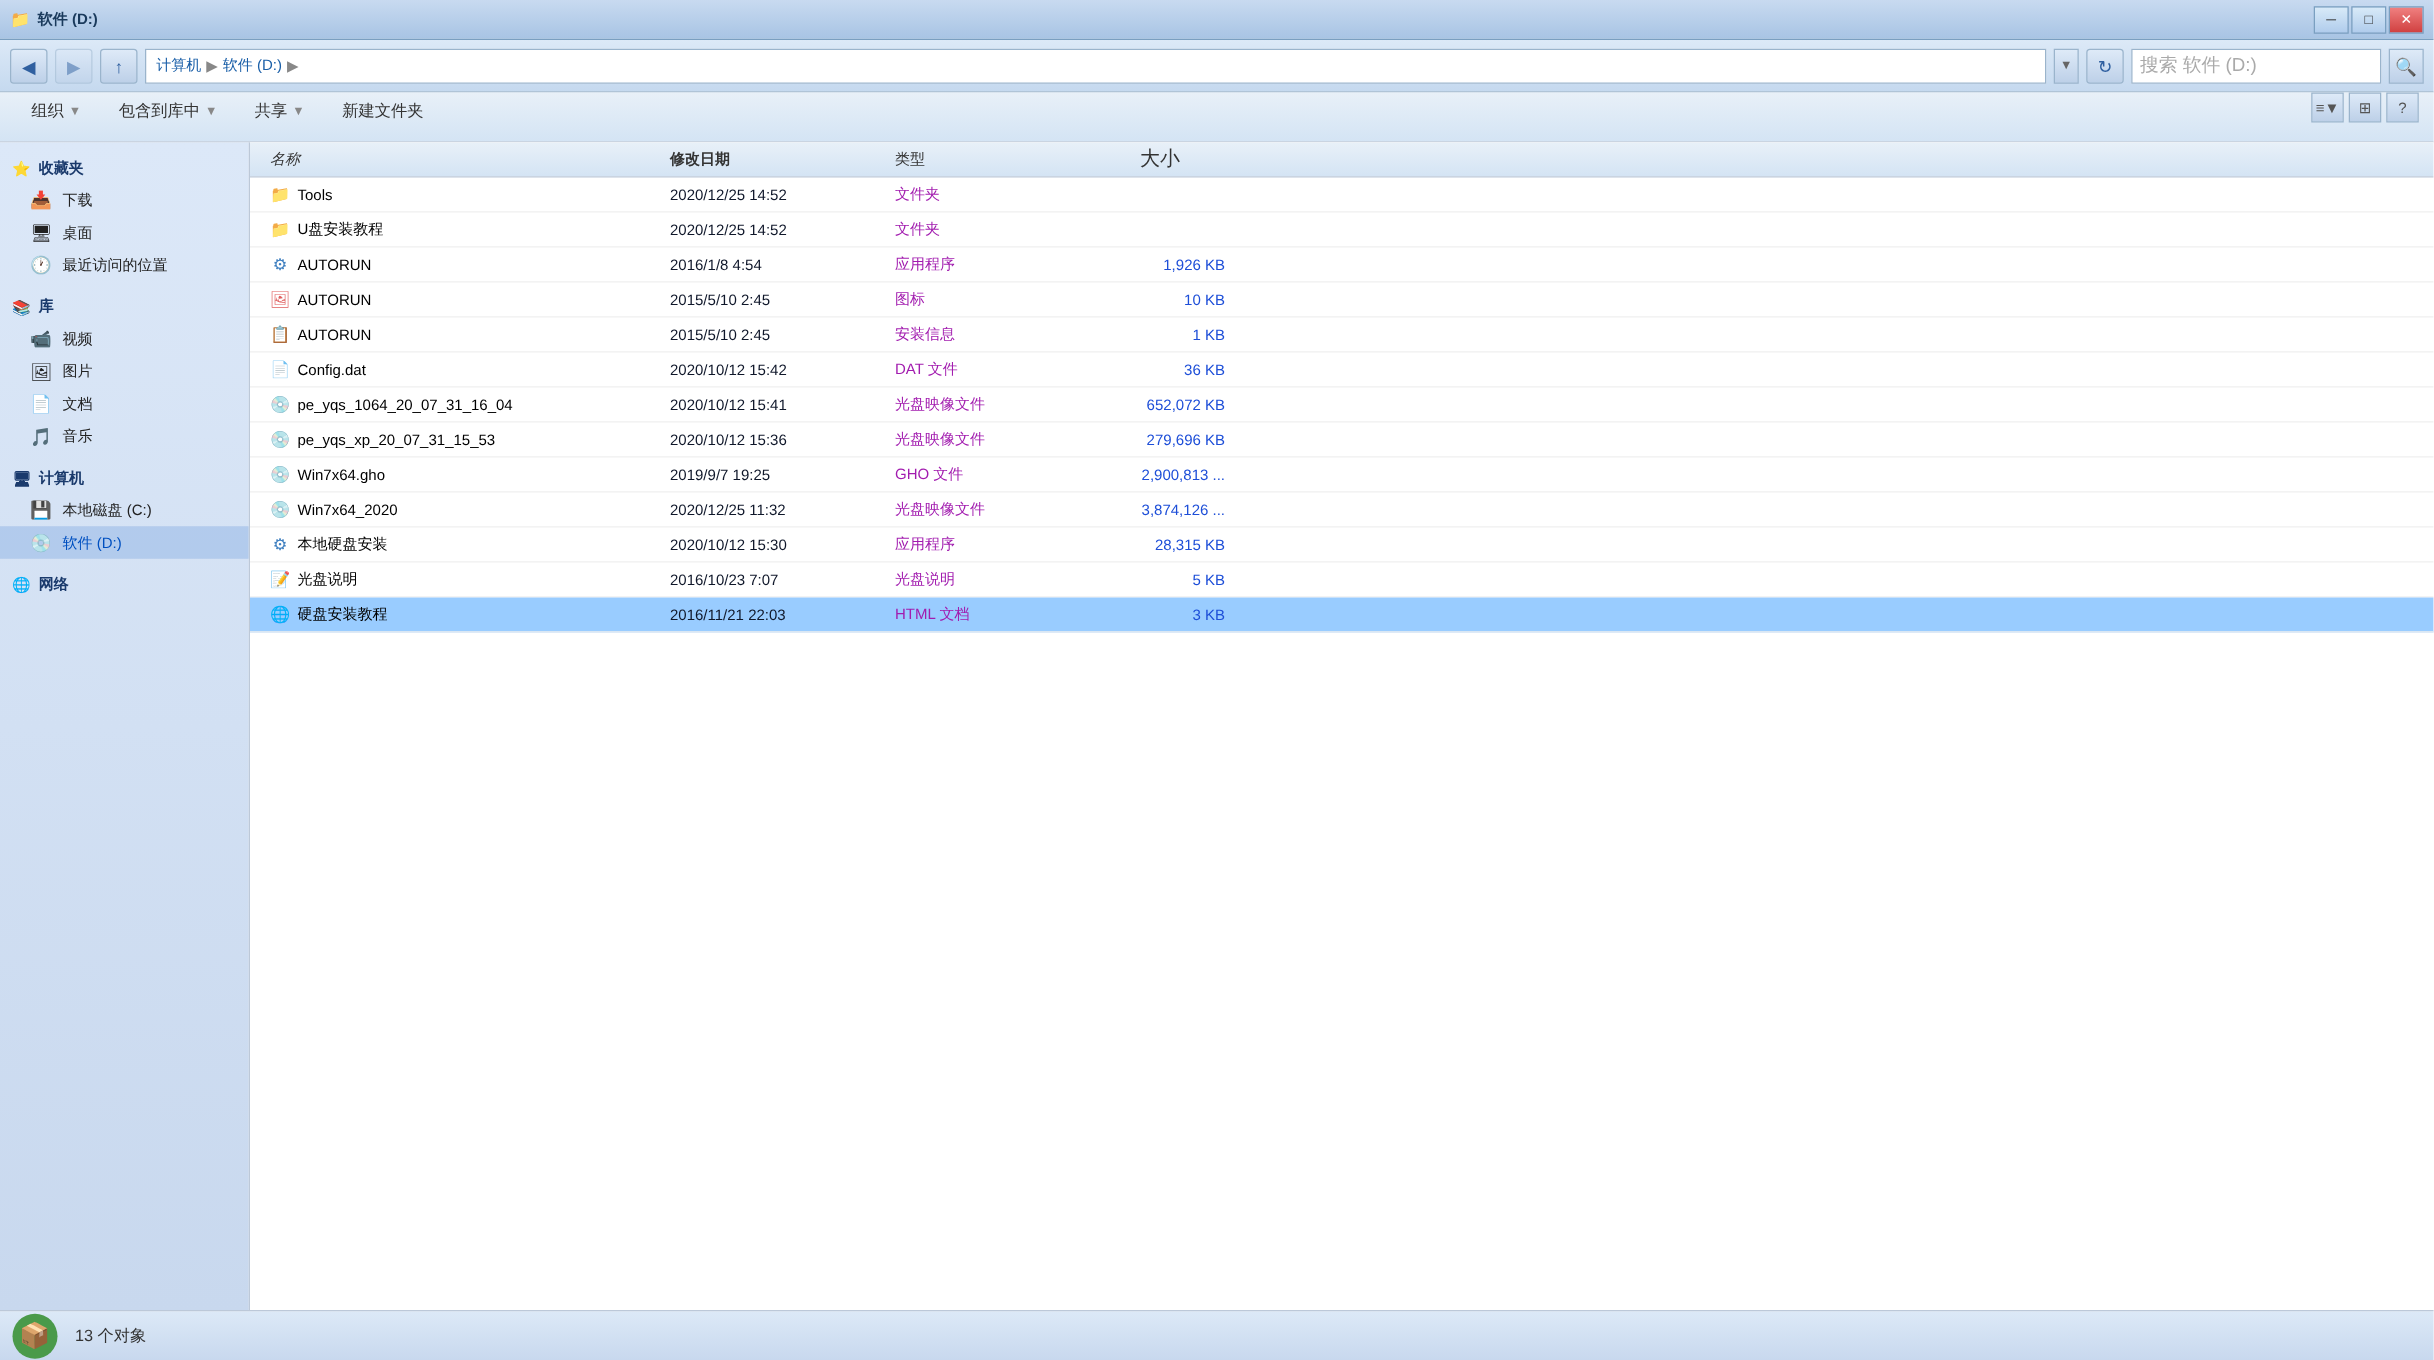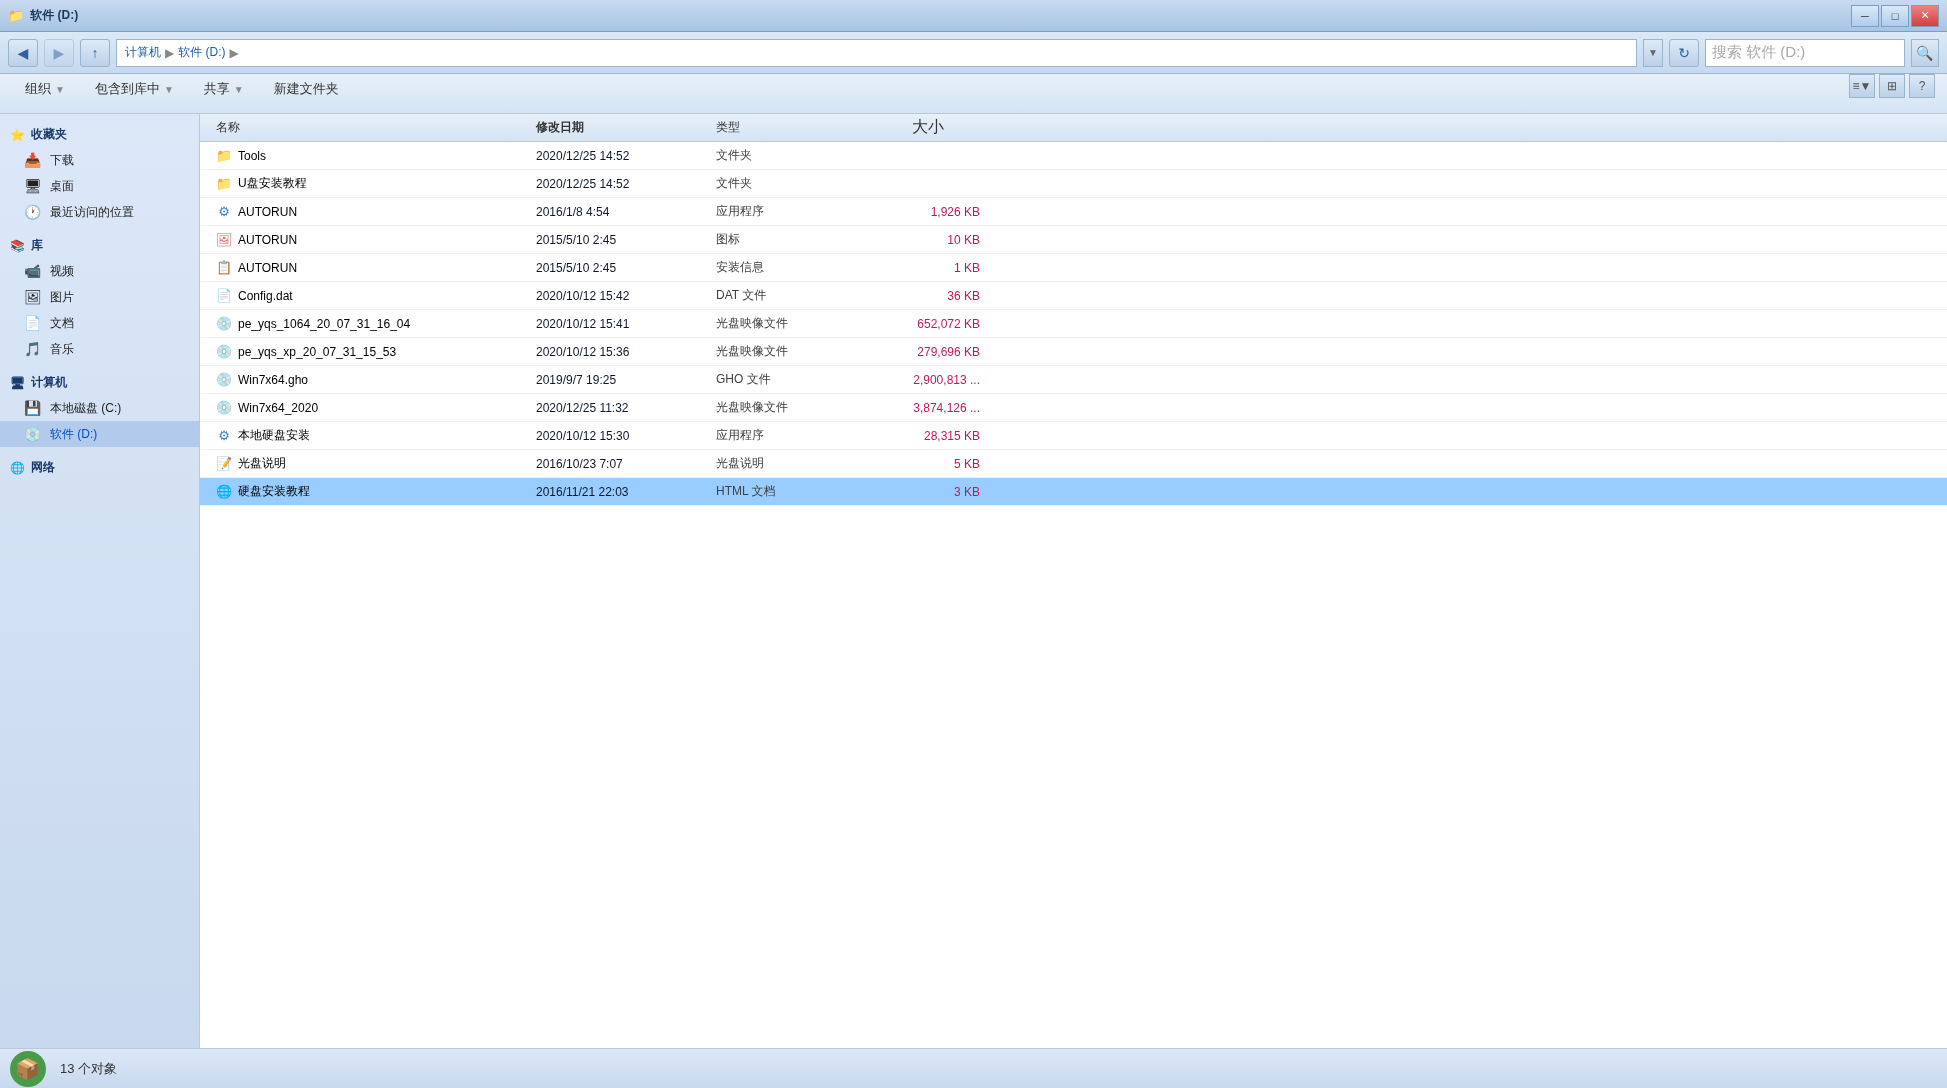--- a/index.html
+++ b/index.html
@@ -229,21 +229,21 @@
 
     
     .col-header {
       display: flex;
       align-items: center;
       background: linear-gradient(to bottom, #e8f0f8, #d4e4f4);
       border-bottom: 1px solid #bcc8d8;
       height: 28px;
       padding: 0 8px;
     }
-    .col-name { width: 320px; font-size: 12px; color: #333; padding: 0 8px; font-weight: normal; }
+    .col-name { width: 320px; font-size: 12px; color: #333; padding: 0 8px; font-weight: normal; font-style: italic; }
     .col-date { width: 180px; font-size: 12px; color: #333; padding: 0 8px; font-weight: bold; }
     .col-type { width: 160px; font-size: 12px; color: #333; padding: 0 8px; font-weight: normal; }
     .col-size { width: 120px; font-size: 16px; color: #333; padding: 0 8px; text-align: center; font-weight: normal; }
 
     
     .file-row {
       display: flex;
       align-items: center;
       height: 28px;
       padding: 0 8px;
@@ -255,22 +255,22 @@
       width: 320px;
       display: flex;
       align-items: center;
       gap: 6px;
       font-size: 12px;
       padding: 0 8px;
       overflow: hidden;
       white-space: nowrap;
     }
     .file-date { width: 180px; font-size: 12px; color: #0f172a; padding: 0 8px; }
-    .file-type { width: 160px; font-size: 12px; color: #404040; padding: 0 8px; }
-    .file-size { width: 120px; font-size: 12px; color: #be185d; padding: 0 8px; text-align: right; }
+    .file-type { width: 160px; font-size: 12px; color: #a21caf; padding: 0 8px; }
+    .file-size { width: 120px; font-size: 12px; color: #1d4ed8; padding: 0 8px; text-align: right; }
     .file-icon { width: 16px; height: 16px; display: flex; align-items: center; justify-content: center; font-size: 13px; flex-shrink: 0; }
 
     
     .status-bar {
       height: 40px;
       background: linear-gradient(to bottom, #dce9f7, #c8d8ee);
       border-top: 1px solid #bcc8d8;
       display: flex;
       align-items: center;
       padding: 0 10px;

